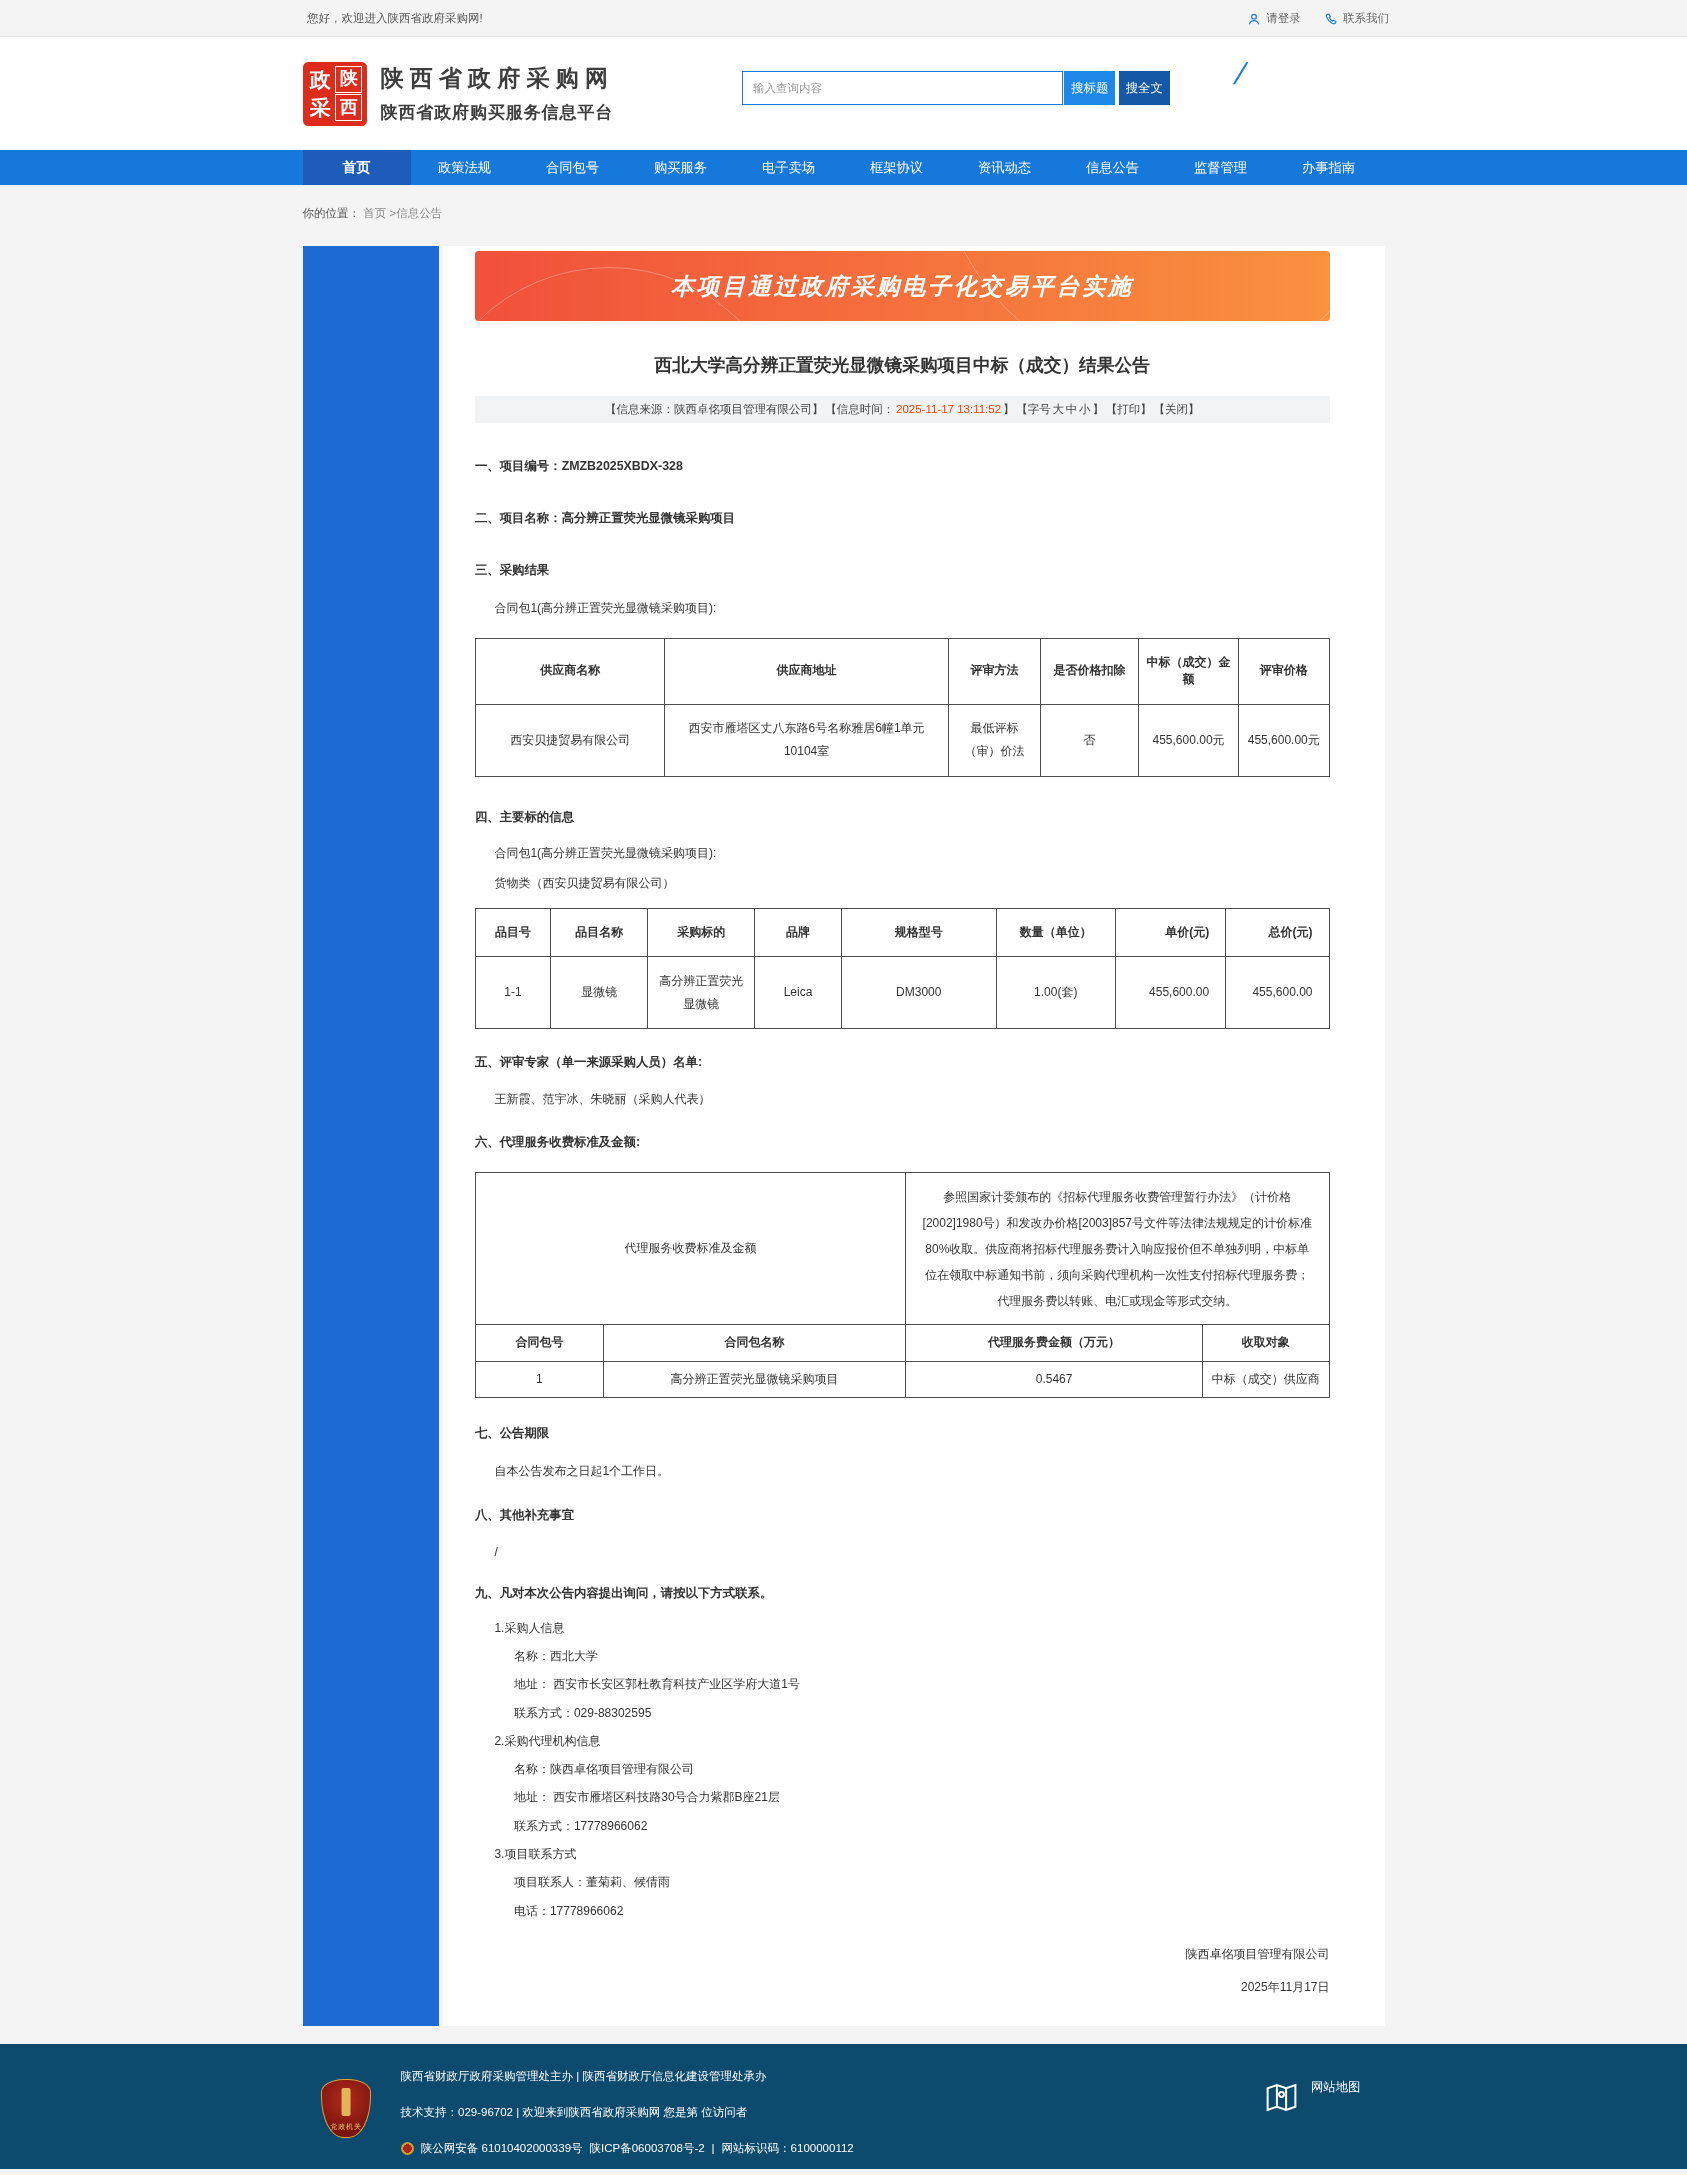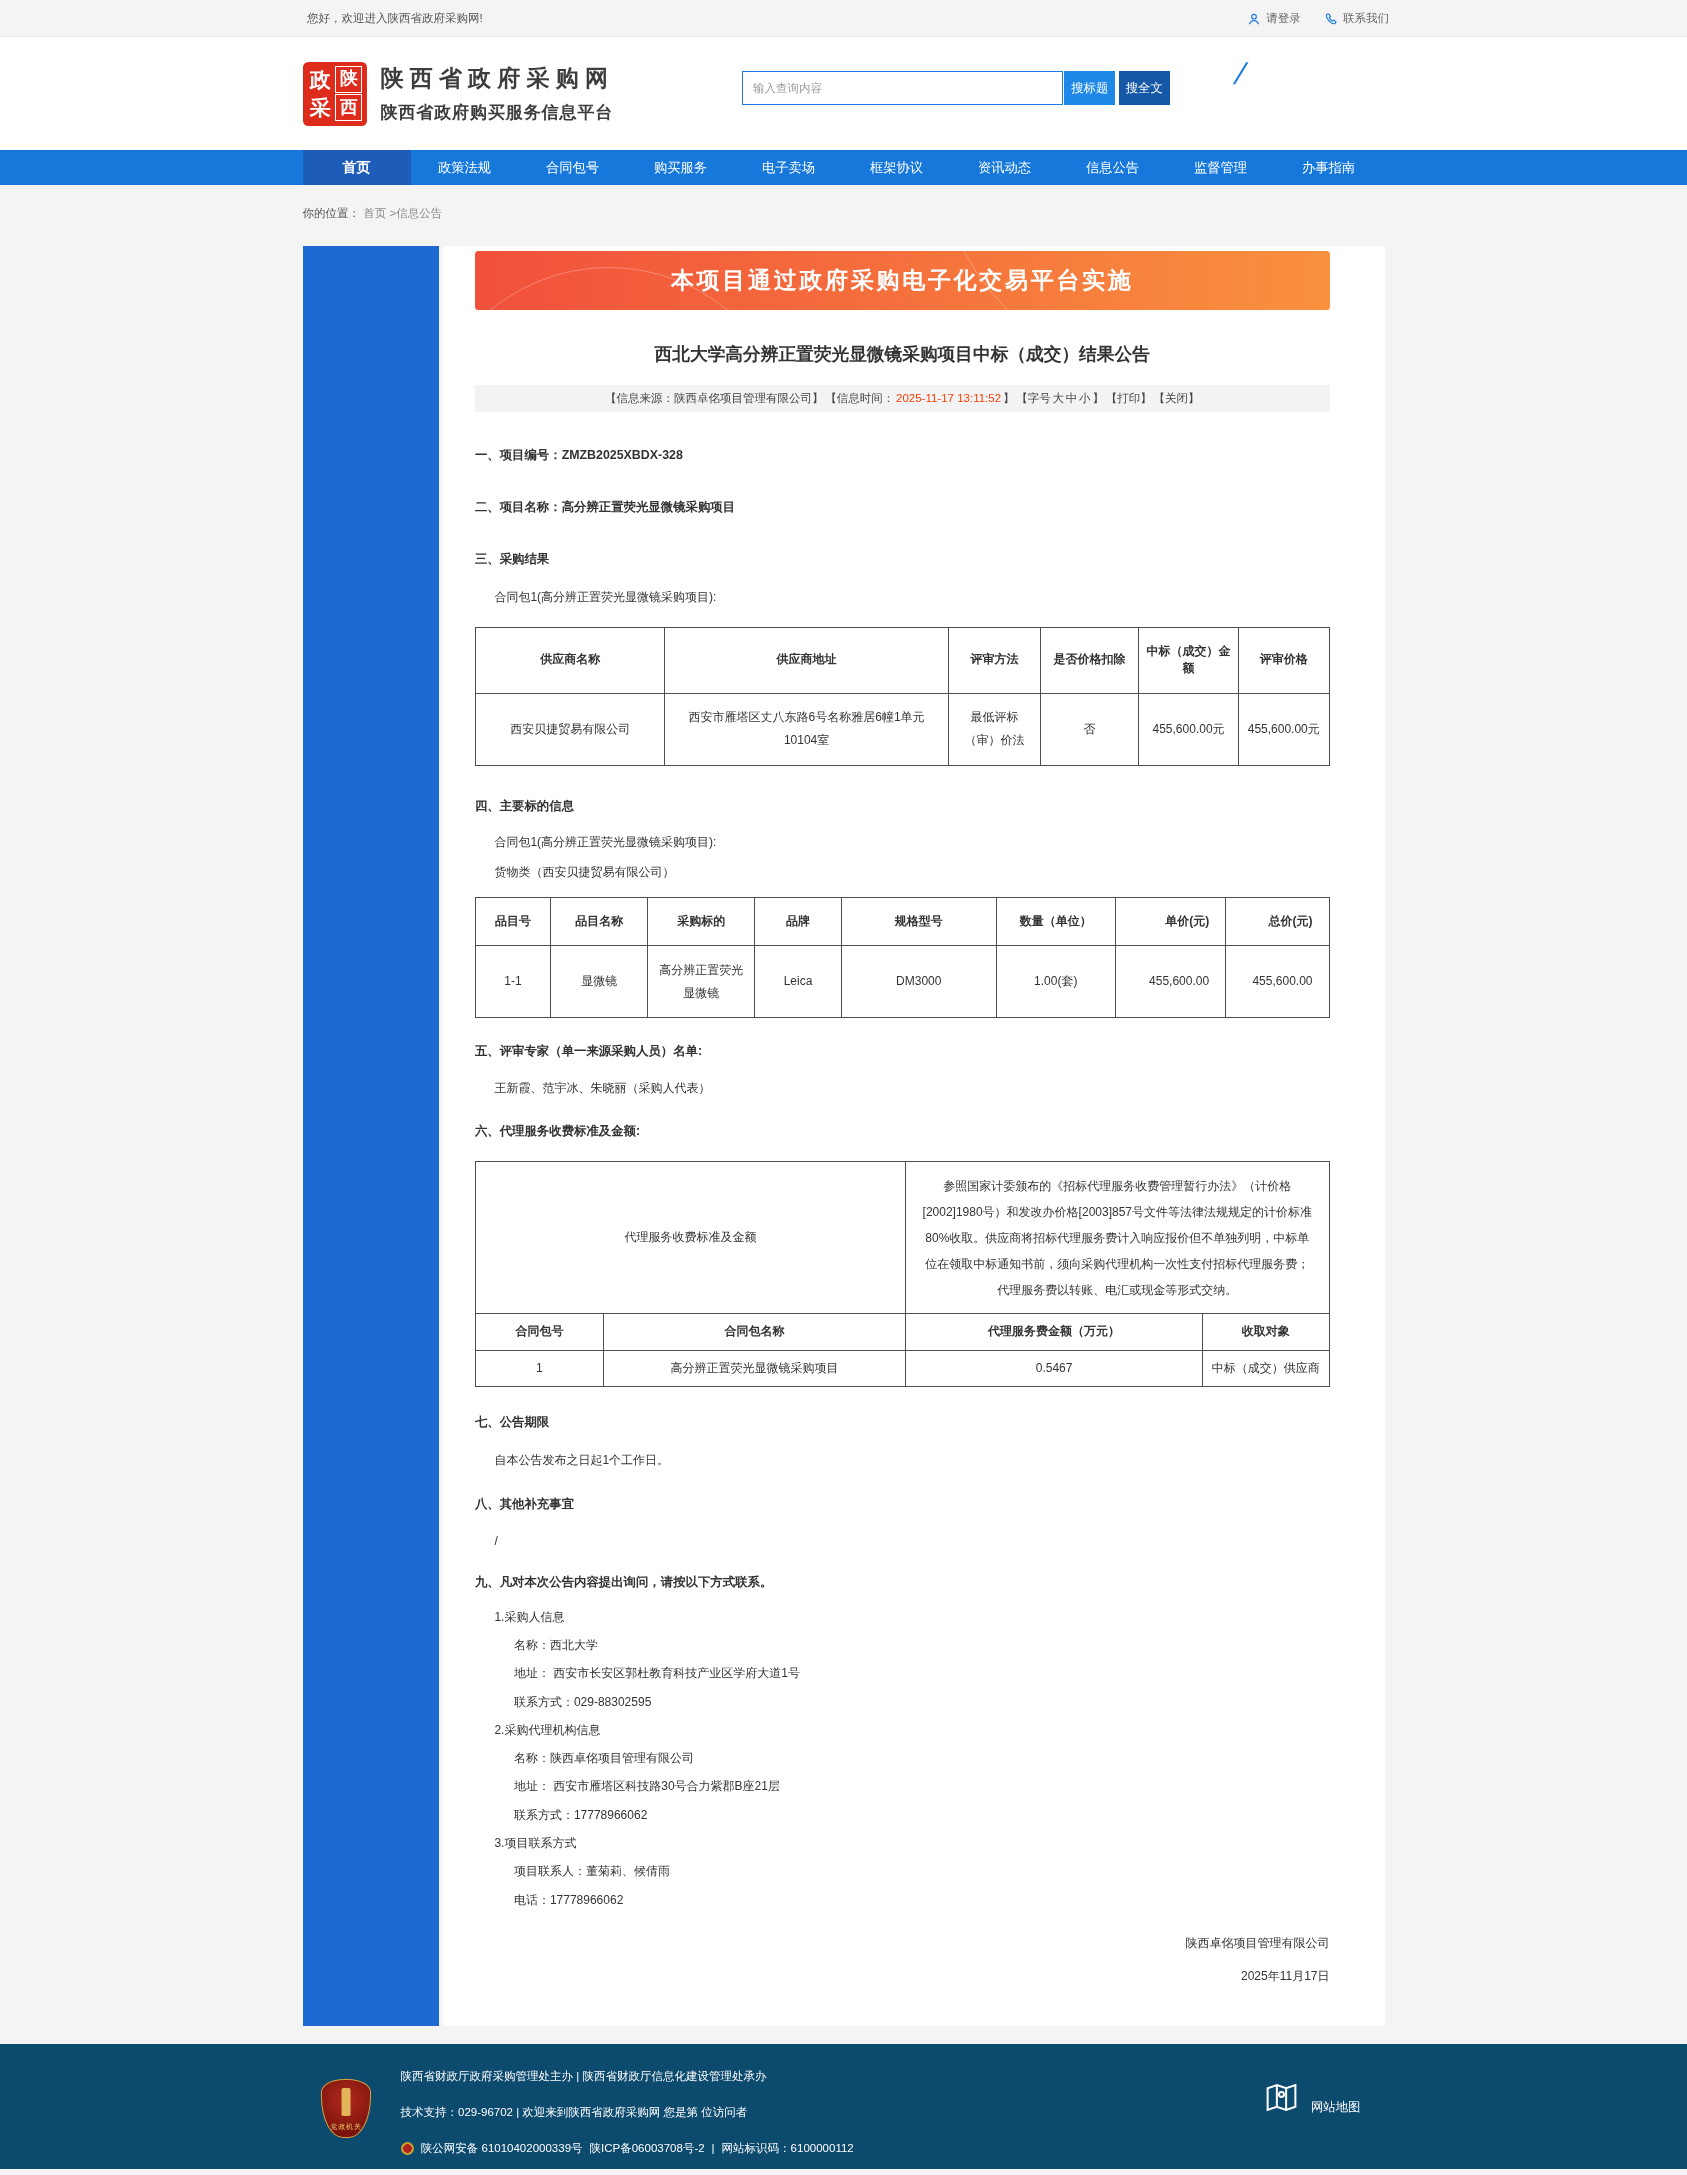--- a/index.html
+++ b/index.html
@@ -41,21 +41,21 @@
   .crumb-band { padding-top:21px; }
   .crumb { font-size:11.5px; color:#555; }
   .crumb a { color:#8a8a8a; text-decoration:none; cursor:pointer; }
   .crumb .sep { color:#8a8a8a; }
 
   
   .content-row { display:flex; margin-top:25px; align-items:flex-start; }
   .side-block { width:136px; background:#1d6ad4; height:1780px; margin-right:4.4px; flex:none; }
   .card { flex:1; background:#fff; height:1780px; overflow:hidden; padding:5.3px 55px 0 32px; }
 
-  .banner { height:59px; border-radius:3.5px; background:linear-gradient(90deg,#f1503b,#f9913e); color:#fff; font-size:23px; font-weight:bold; letter-spacing:2.7px; display:flex; align-items:center; justify-content:center; position:relative; overflow:hidden; }
+  .banner { height:70px; border-radius:3.5px; background:linear-gradient(90deg,#f1503b,#f9913e); color:#fff; font-size:23px; font-weight:bold; font-style:italic; letter-spacing:2.7px; display:flex; align-items:center; justify-content:center; position:relative; overflow:hidden; }
   .banner::before, .banner::after { content:""; position:absolute; border:0.9px solid rgba(255,255,255,.28); border-radius:50%; }
   .banner::before { width:372px; height:372px; left:-53px; top:16px; }
   .banner::after { width:461px; height:461px; right:-71px; top:-337px; }
 
   .art-title { margin-top:32px; text-align:center; font-size:17.7px; font-weight:bold; color:#333; line-height:25px; }
   .meta-bar { margin-top:17.7px; background:#f2f3f5; height:26.6px; display:flex; align-items:center; justify-content:center; font-size:11.5px; color:#444; gap:1.8px; }
   .meta-bar .red { color:#ff3c00; }
   .meta-bar .clickable { cursor:pointer; }
 
   .sec { margin-top:35px; font-size:12.4px; font-weight:bold; color:#333; }
@@ -90,21 +90,21 @@
   .footer .container { padding-top:25px; height:125px; }
   .f-emblem { position:absolute; left:18.6px; top:35px; width:50px; height:59px; background:radial-gradient(circle at 50% 35%, #b32a1c, #7a130d 75%); border:1.8px solid #d8a13a; border-radius:46% 46% 44% 44% / 22% 22% 70% 70%; display:flex; flex-direction:column; align-items:center; justify-content:flex-end; padding-bottom:4.4px; }
   .f-emblem .pillar { position:absolute; top:8px; left:50%; transform:translateX(-50%); width:8.9px; height:28px; background:#e3b55a; border-radius:1.8px; }
   .f-emblem .label { font-size:7px; color:#f0c869; letter-spacing:0.9px; }
   .f-lines { margin-left:98px; font-size:11.5px; }
   .f-line { margin-top:0; }
   .f-line + .f-line { margin-top:21px; }
   .f-line3 { display:flex; align-items:center; gap:7px; }
   .badge-dot { width:13.3px; height:13.3px; border-radius:50%; background:radial-gradient(circle,#b02020 45%,#c8a02a 48%); display:inline-block; flex:none; }
   .f-link { cursor:pointer; color:#fff; text-decoration:none; }
-  .f-right { position:absolute; right:24px; top:35px; display:flex; align-items:flex-end; gap:10.6px; font-size:12.4px; }
+  .f-right { position:absolute; right:24px; top:35px; display:flex; align-items:flex-start; gap:10.6px; font-size:12.4px; }
 </style>
 </head>
 <body>
 
 <div class="topbar">
   <div class="container">
     <div class="topbar-welcome">您好，欢迎进入陕西省政府采购网!</div>
     <div class="topbar-links">
       <div class="topbar-link">
         <svg width="14" height="14" viewBox="0 0 24 24" fill="none" stroke="#1c7be0" stroke-width="2">

